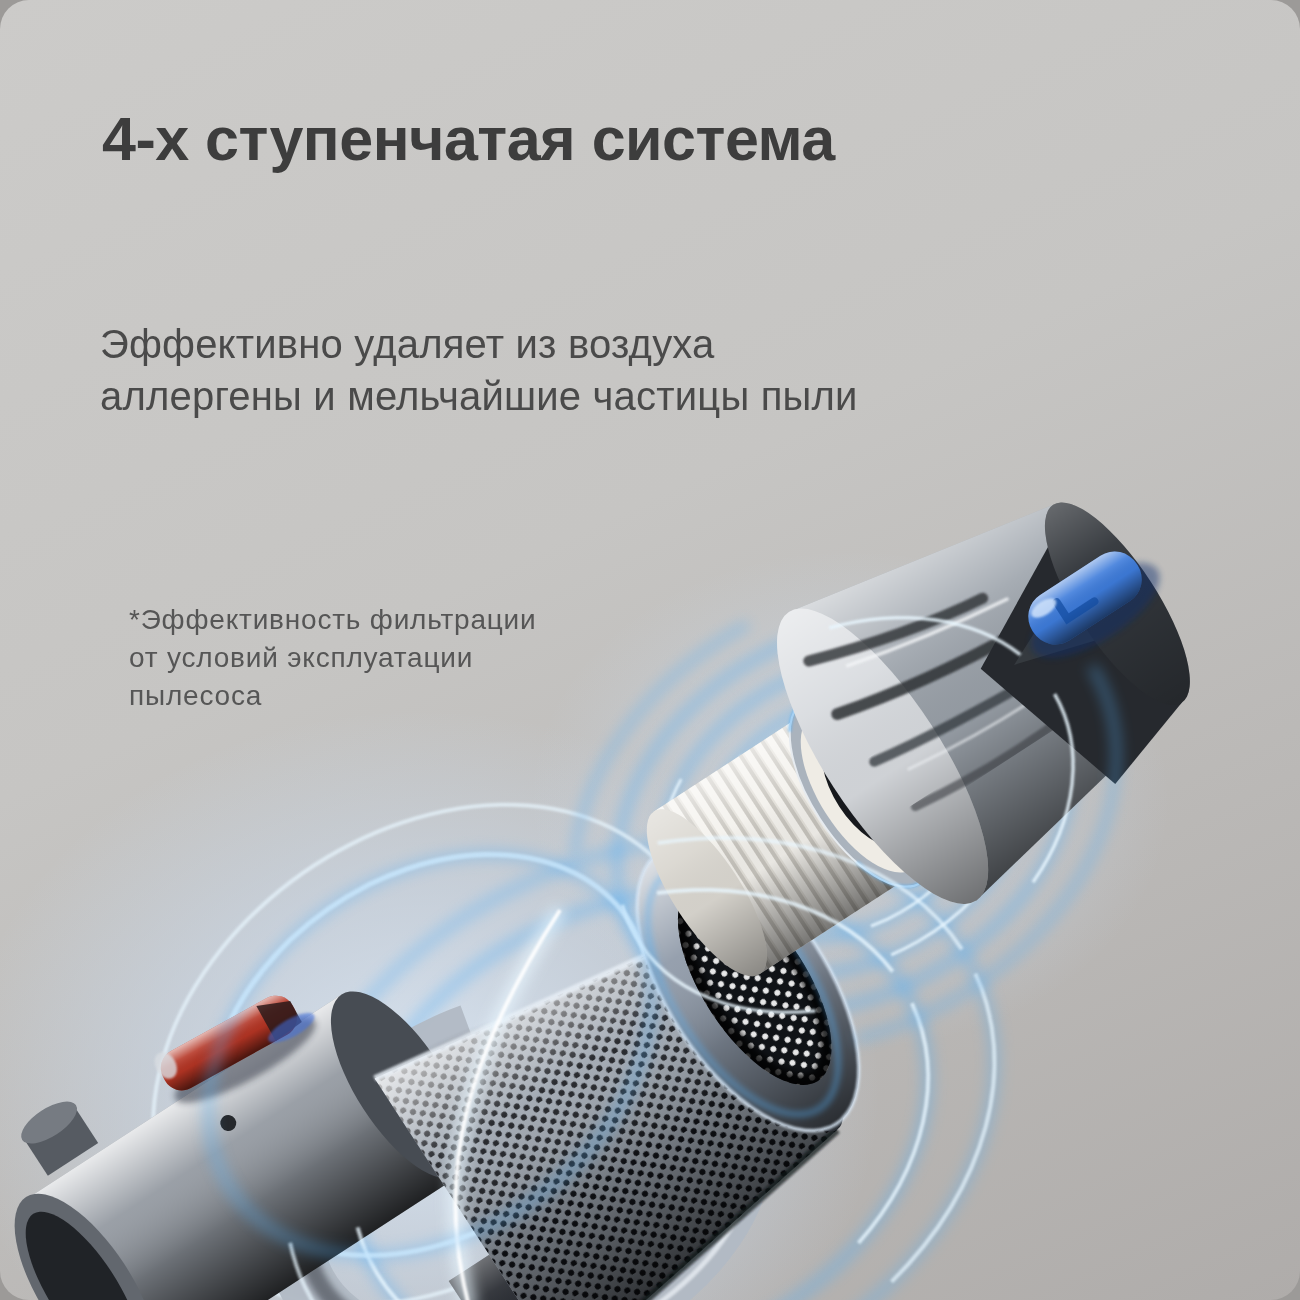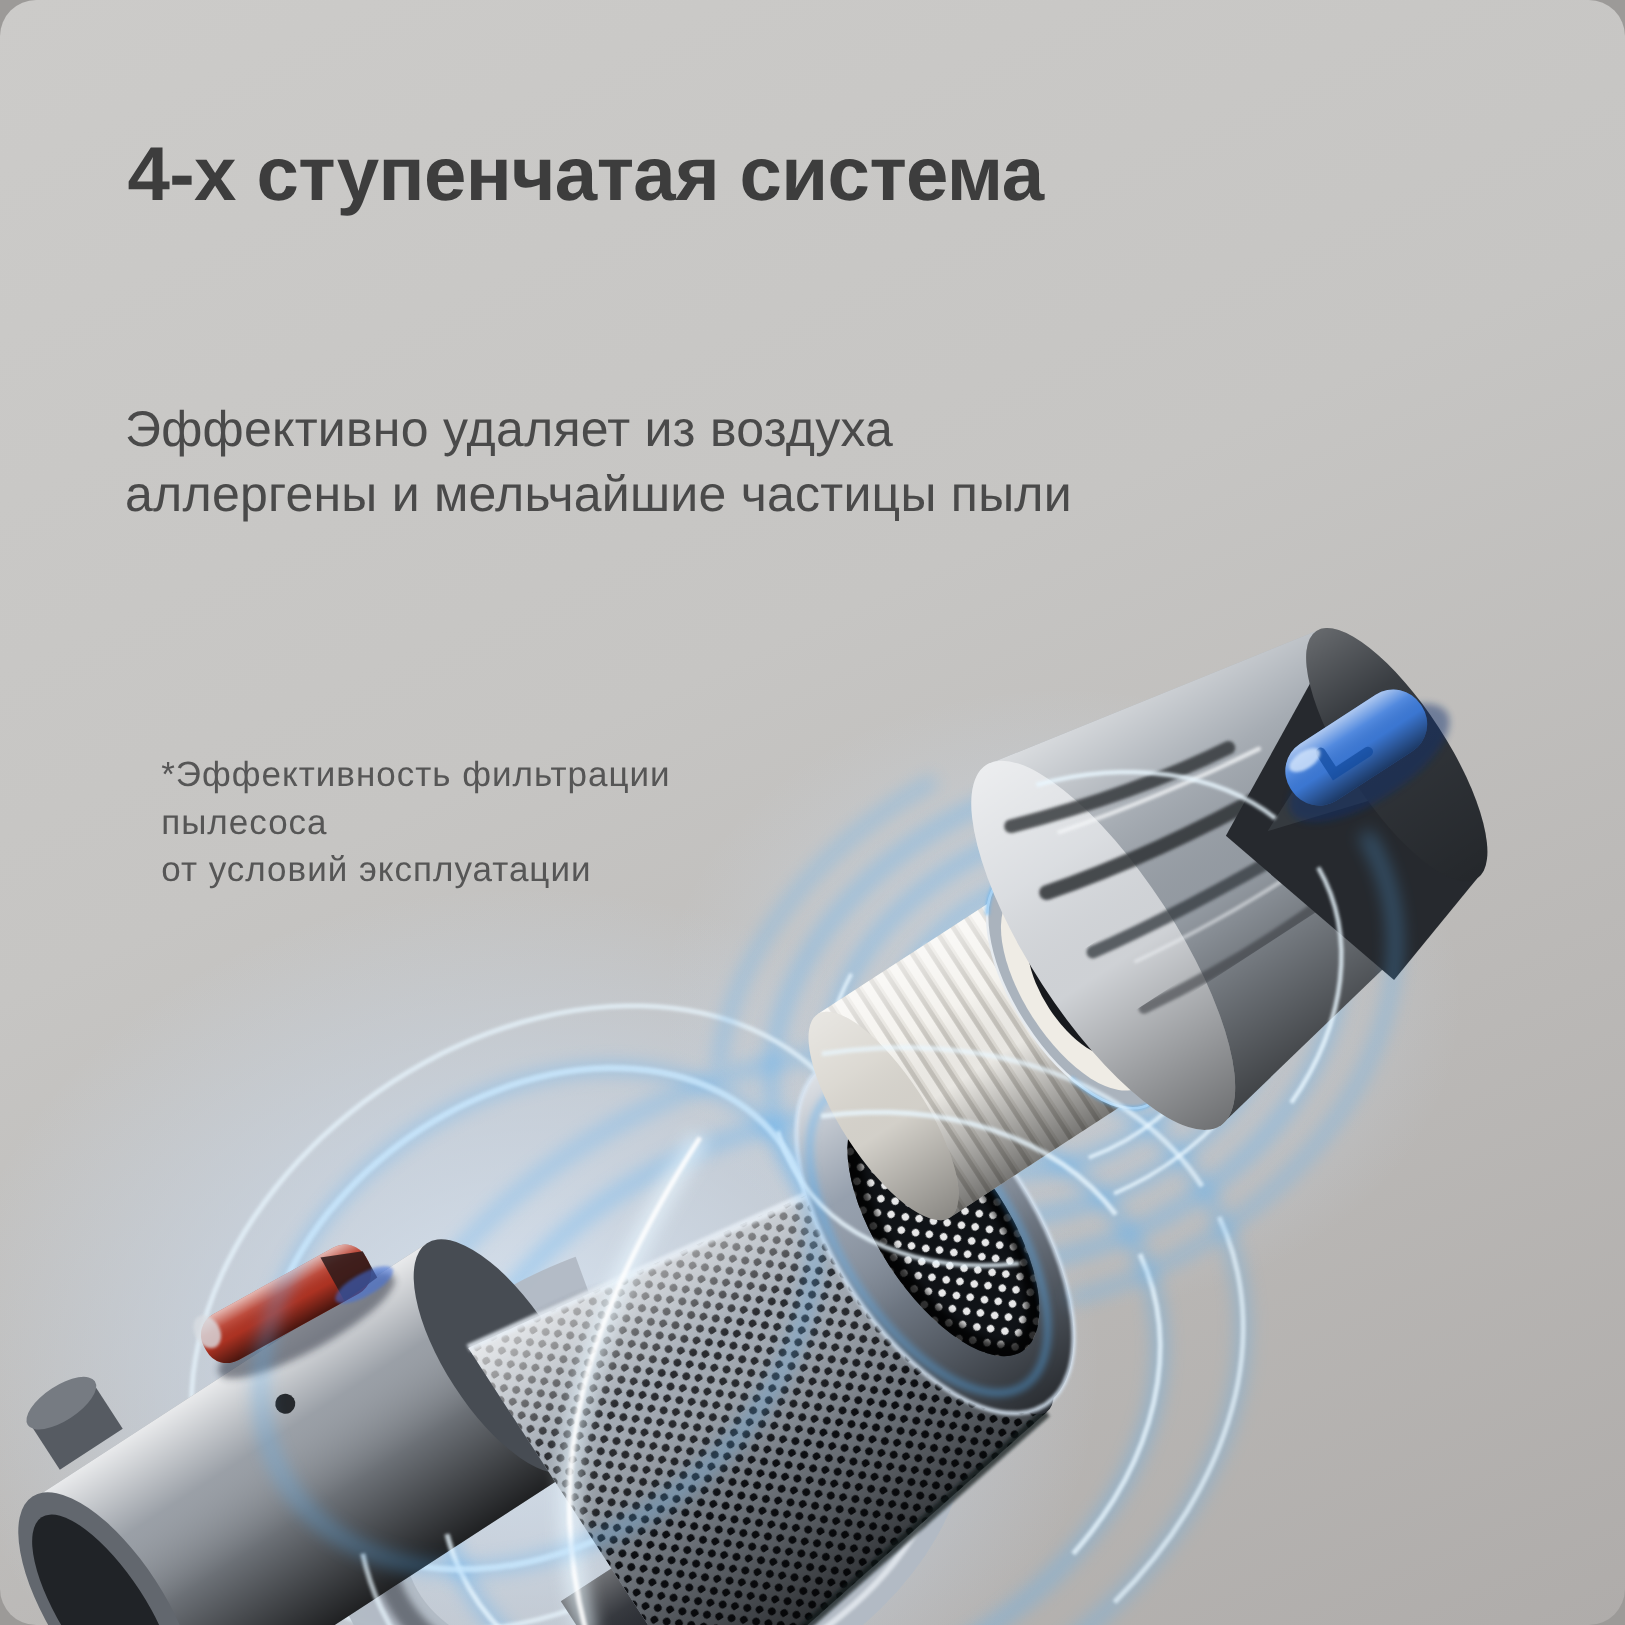--- a/index.html
+++ b/index.html
@@ -212,17 +212,17 @@
     <span class="line">4-х ступенчатая система</span>
   </h1>
 
   <p class="bodytext">
     <span class="line">Эффективно удаляет из воздуха</span>
     <span class="line">аллергены и мельчайшие частицы пыли</span>
   </p>
 
   <p class="footnote">
     <span class="line">*Эффективность фильтрации</span>
+    <span class="line">от условий эксплуатации</span>
     <span class="line">пылесоса</span>
-    <span class="line">от условий эксплуатации</span>
   </p>
 
 </div>
 
 </body></html>

